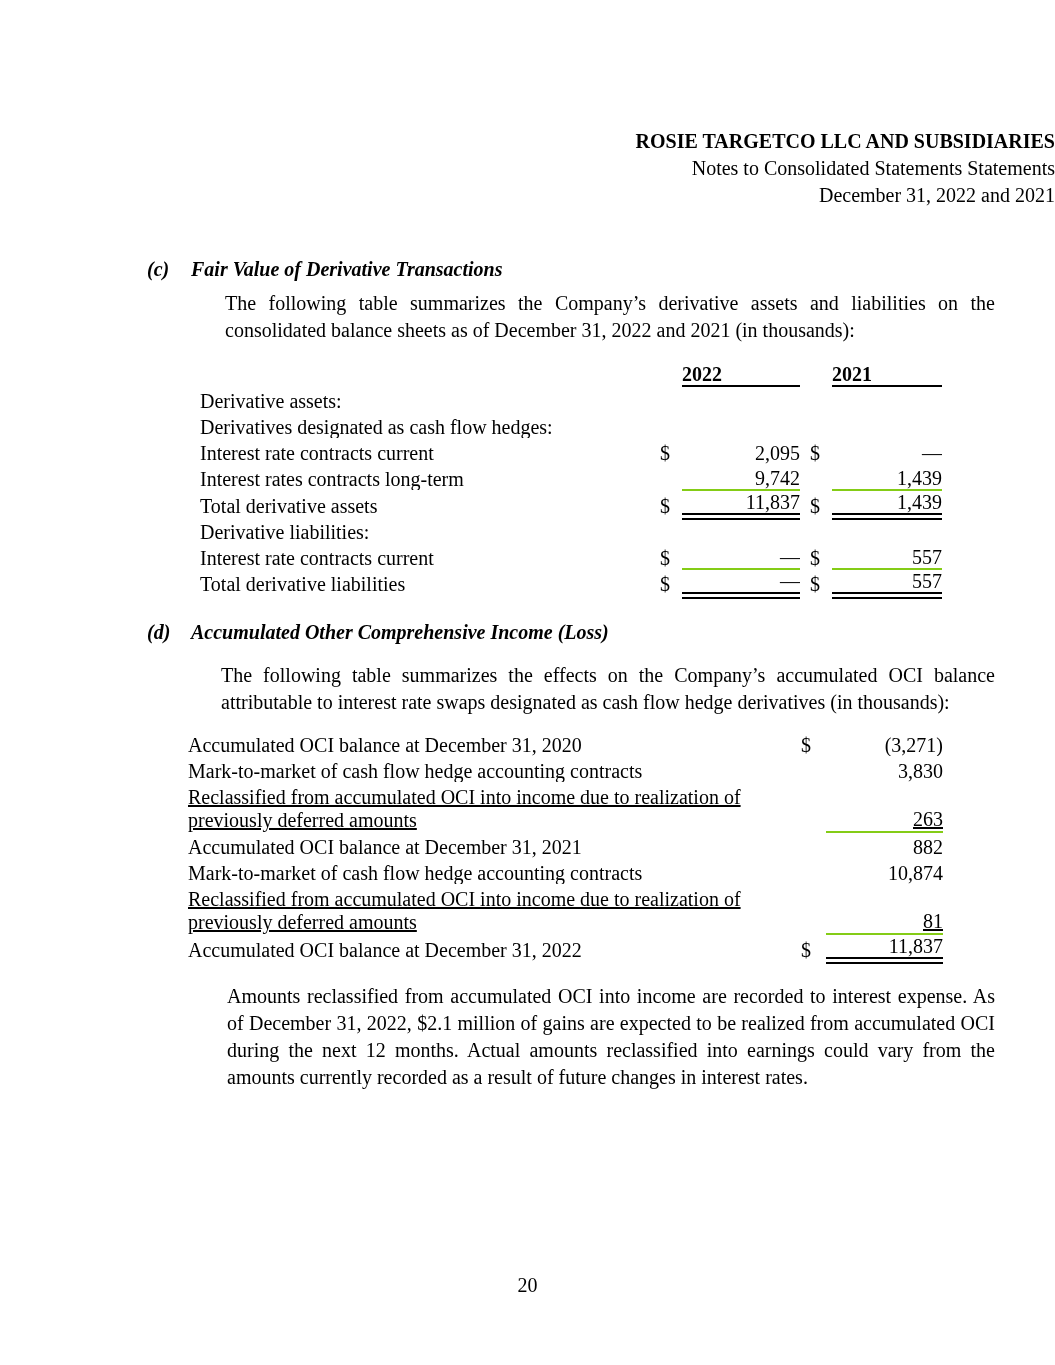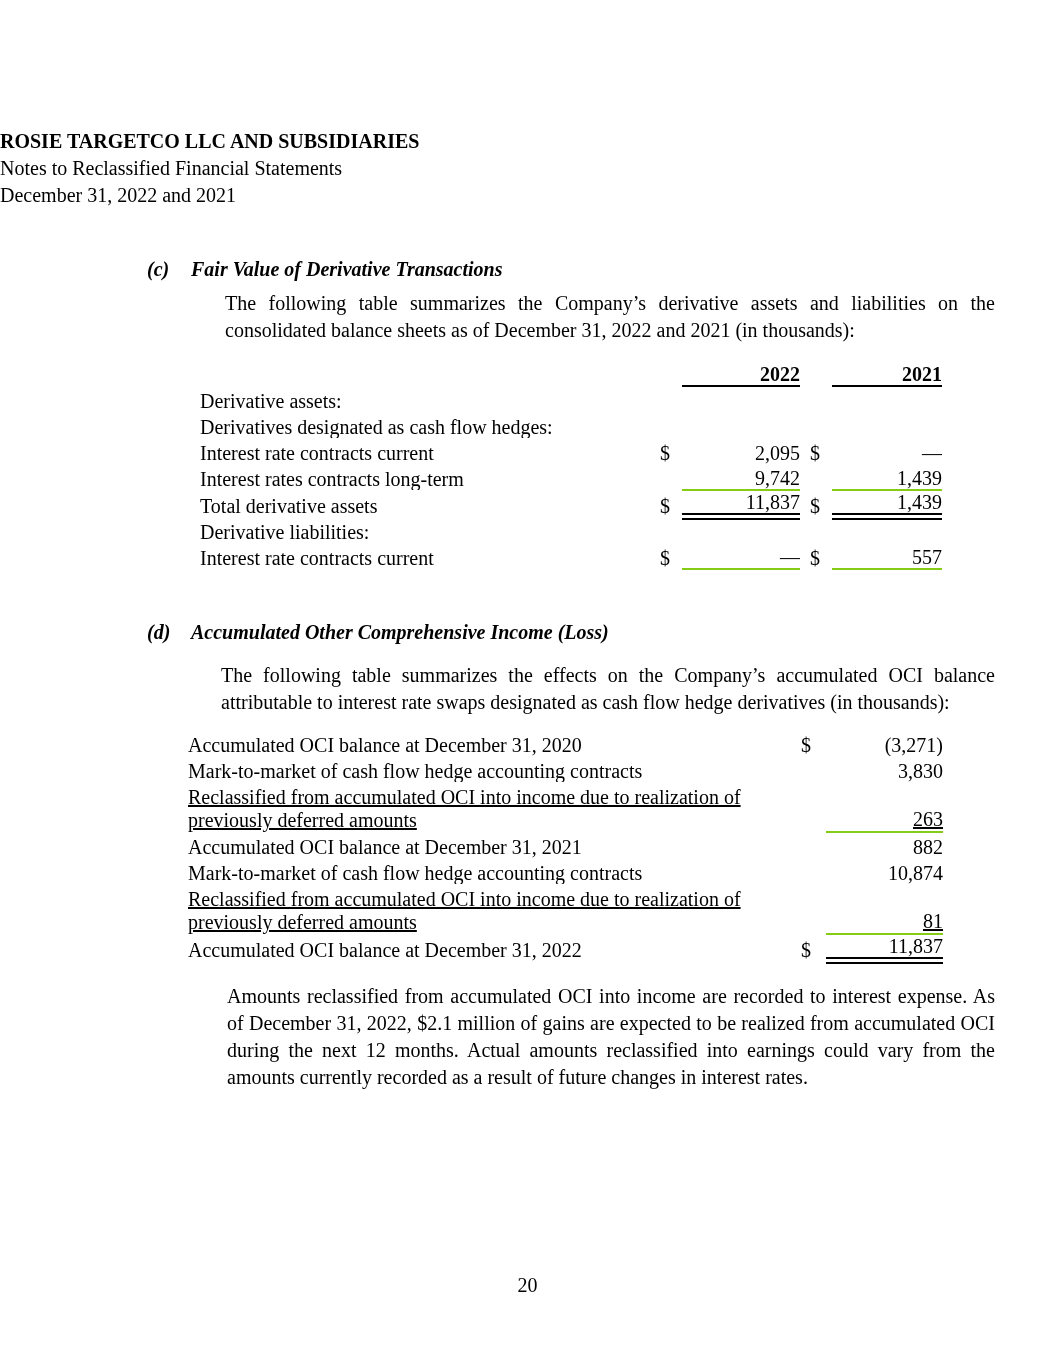--- a/index.html
+++ b/index.html
@@ -6,21 +6,21 @@
   html,body { background:#ffffff; }
   body { font-family:"Liberation Serif", "DejaVu Serif", serif; color:#000; }
   .page {
     position:relative;
     width:1055px; height:1365px;
     background:#ffffff;
     overflow:hidden;
     font-size:20px;
   }
   
-  .title-block { position:absolute; top:128px; left:0; width:1055px; text-align:left; }
+  .title-block { position:absolute; top:128px; left:0; width:1055px; text-align:right; }
   .title-block .line { line-height:27px; }
   .title-block .company { font-weight:bold; }
   
   .sec-heading { position:absolute; left:147px; display:flex; font-weight:bold; font-style:italic; line-height:27px; }
   .sec-heading .sec-label { width:44px; flex:0 0 44px; }
   .sec-c-heading { top:256px; }
   .sec-d-heading { top:619px; }
   
   .para { position:absolute; text-align:justify; line-height:27px;margin-left:32px; }
   .para-c { top:290px; left:193px; width:770px; }
@@ -31,35 +31,35 @@
   table.fin td { vertical-align:bottom; line-height:22px; padding:0; overflow:hidden; }
   table.fin tr.r td { height:26px; }
   td.num { text-align:right; padding-right:6px; }
   td.cur { text-align:left; padding-left:3px; }
   td.in1 { padding-left:33px; }
   td.in2 { padding-left:56px; }
   td.in3 { padding-left:92px; }
   td.in1b { padding-left:23px; }
   .rule-b  { border-bottom:2px solid #84cc16; }
   .rule-bd { border-bottom:7px double #000; }
-  td.yrhead { font-weight:bold; text-align:right; border-bottom:2px solid #000; }
+  td.yrhead { font-weight:bold; text-align:left; border-bottom:2px solid #000; }
   .tbl1 { position:absolute; top:360px; left:200px; }
   .tbl2 { position:absolute; top:730px; left:188px; }
   table.fin tr.wrap td { line-height:23px; padding-top:4px;text-decoration:underline; }
   
   .page-num { position:absolute; top:1272px; left:0; width:1055px; text-align:center; line-height:27px; }
 </style>
 </head>
 <body>
 
 <div class="page">
 
   <div class="title-block">
     <div class="line company">ROSIE TARGETCO LLC AND SUBSIDIARIES</div>
-    <div class="line">Notes to Reclassified Financial Statements</div>
+    <div class="line">Notes to Consolidated Statements Statements</div>
     <div class="line">December 31, 2022 and 2021</div>
   </div>
 
   <div class="sec-heading sec-c-heading">
     <span class="sec-label">(c)</span>
     <span>Fair Value of Derivative Transactions</span>
   </div>
 
   <div class="para para-c">The following table summarizes the Company’s derivative assets and liabilities on the consolidated balance sheets as of December 31, 2022 and 2021  (in thousands):</div>
 
@@ -130,20 +130,28 @@
           <td class="num"></td>
     </tr>
     <tr class="r">
       <td class="in2">Interest rate contracts current</td>
       <td class="cur">$</td>
       <td class="num rule-b">—</td>
       <td></td>
       <td class="cur">$</td>
       <td class="num rule-b">557</td>
     </tr>
+    <tr class="r">
+      <td class="in3">Total derivative liabilities</td>
+      <td class="cur">$</td>
+      <td class="num rule-bd">—</td>
+      <td></td>
+      <td class="cur">$</td>
+      <td class="num rule-bd">557</td>
+    </tr>
   </tbody>
     </table>
 
   <div class="sec-heading sec-d-heading">
     <span class="sec-label">(d)</span>
     <span>Accumulated Other Comprehensive Income (Loss)</span>
   </div>
 
   <div class="para para-d">The following table summarizes the effects on the Company’s accumulated OCI balance attributable to interest rate swaps designated as cash flow hedge derivatives (in thousands):</div>
 

